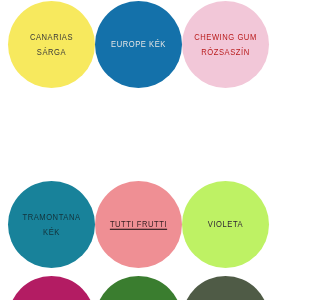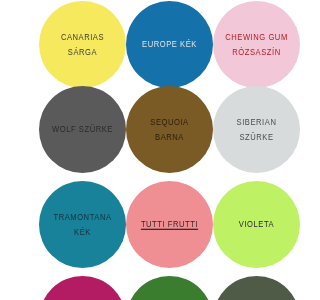--- a/index.html
+++ b/index.html
@@ -17,25 +17,25 @@
   #palette-sheet {
     position: absolute;
     left: 0;
     top: 0;
     width: 300px;
     height: 300px;
     background: #ffffff;
   }
   .swatch-row {
     position: absolute;
-    left: 8px;
+    left: 0;
     width: 300px;
     height: 88px;
     display: flex;
-    justify-content: flex-end;
+    justify-content: flex-start;
     padding: 0 8px;
     box-sizing: border-box;
   }
   #row-1 { top: 1px; }
   #row-2 { top: 86px; }
   #row-3 { top: 181px; }
   #row-4 { top: 276px; }
 
   .swatch {
     width: 87px;
@@ -73,33 +73,20 @@
     </div>
     <div class="swatch" style="background-color: rgb(20, 113, 170); color: #e5e5e5;">
       <span class="swatch-label">EUROPE KÉK</span>
     </div>
     <div class="swatch" style="background-color: rgb(242, 199, 216); color: #b91c1c;">
       <span class="swatch-label">CHEWING GUM
 RÓZSASZÍN</span>
     </div>
   </div>
 
-  <div class="swatch-row" id="row-2">
-    <div class="swatch" style="background-color: rgb(90, 90, 90); color: rgb(42, 42, 42);">
-      <span class="swatch-label">WOLF SZÜRKE</span>
-    </div>
-    <div class="swatch" style="background-color: rgb(122, 90, 37); color: rgb(44, 32, 17);">
-      <span class="swatch-label">SEQUOIA
-BARNA</span>
-    </div>
-    <div class="swatch" style="background-color: rgb(216, 219, 219); color: rgb(74, 77, 77);">
-      <span class="swatch-label">SIBERIAN
-SZÜRKE</span>
-    </div>
-  </div>
 
   <div class="swatch-row" id="row-3">
     <div class="swatch" style="background-color: rgb(24, 130, 154); color: rgb(19, 50, 58);">
       <span class="swatch-label">TRAMONTANA
 KÉK</span>
     </div>
     <div class="swatch" style="background-color: rgb(239, 143, 148); color: rgb(58, 34, 36); text-decoration: underline;">
       <span class="swatch-label">TUTTI FRUTTI</span>
     </div>
     <div class="swatch" style="background-color: #bef264; color: rgb(46, 36, 51);">

